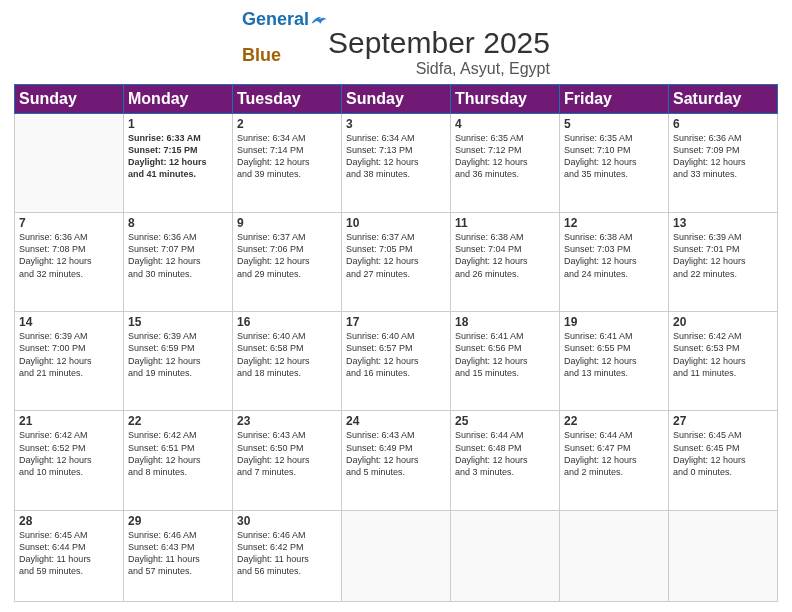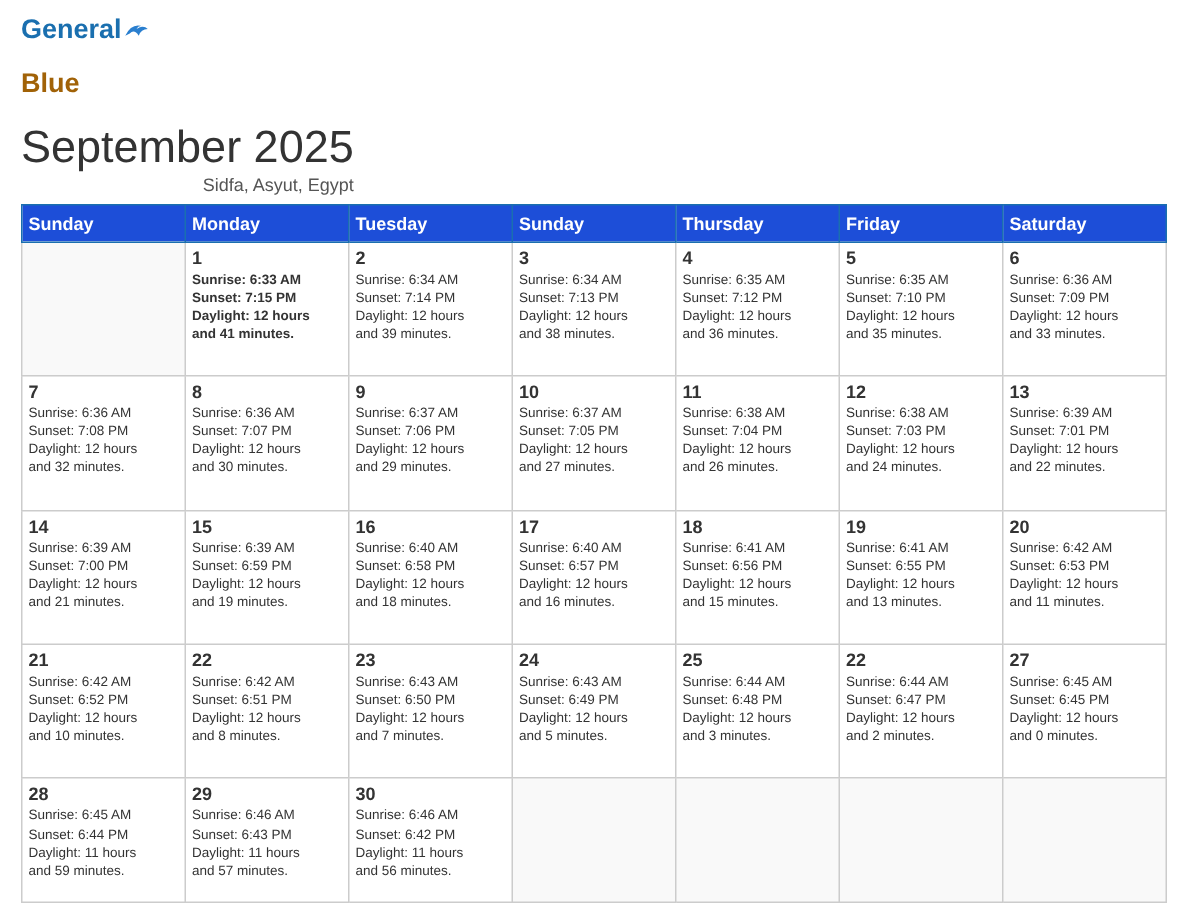--- a/index.html
+++ b/index.html
@@ -15,21 +15,20 @@
       height: 612px;
       padding: 10px 14px 10px 14px;
       display: flex;
       flex-direction: column;
     }
     .header {
       display: flex;
       justify-content: center;
       align-items: flex-start;
       margin-bottom: 6px;
-      flex-direction: column;
     }
     .logo {
       display: flex;
       align-items: center;
     }
     .logo-text {
       font-size: 18px;
       font-weight: bold;
       color: #333;
       line-height: 1.1;
@@ -45,34 +44,34 @@
     .title-block {
       text-align: right;
     }
     .title-month {
       font-size: 30px;
       color: #333;
       font-weight: normal;
       margin-top: 16px;
     }
     .title-location {
-      font-size: 12px;
+      font-size: 16px;
       color: #555;
     }
     .calendar {
       flex: 1;
       border: 1px solid #ccc;
       border-collapse: collapse;
       width: 100%;
       table-layout: fixed;
     }
     .calendar th {
-      background-color: #1d4ed8;
+      background-color: #701a75;
       color: white;
-      font-size: 12px;
+      font-size: 16px;
       font-weight: bold;
       padding: 5px 4px;
       text-align: left;
       border: 1px solid #1a6faf;
     }
     .calendar td {
       border: 1px solid #ccc;
       vertical-align: top;
       padding: 3px 4px;
       font-size: 9.5px;

